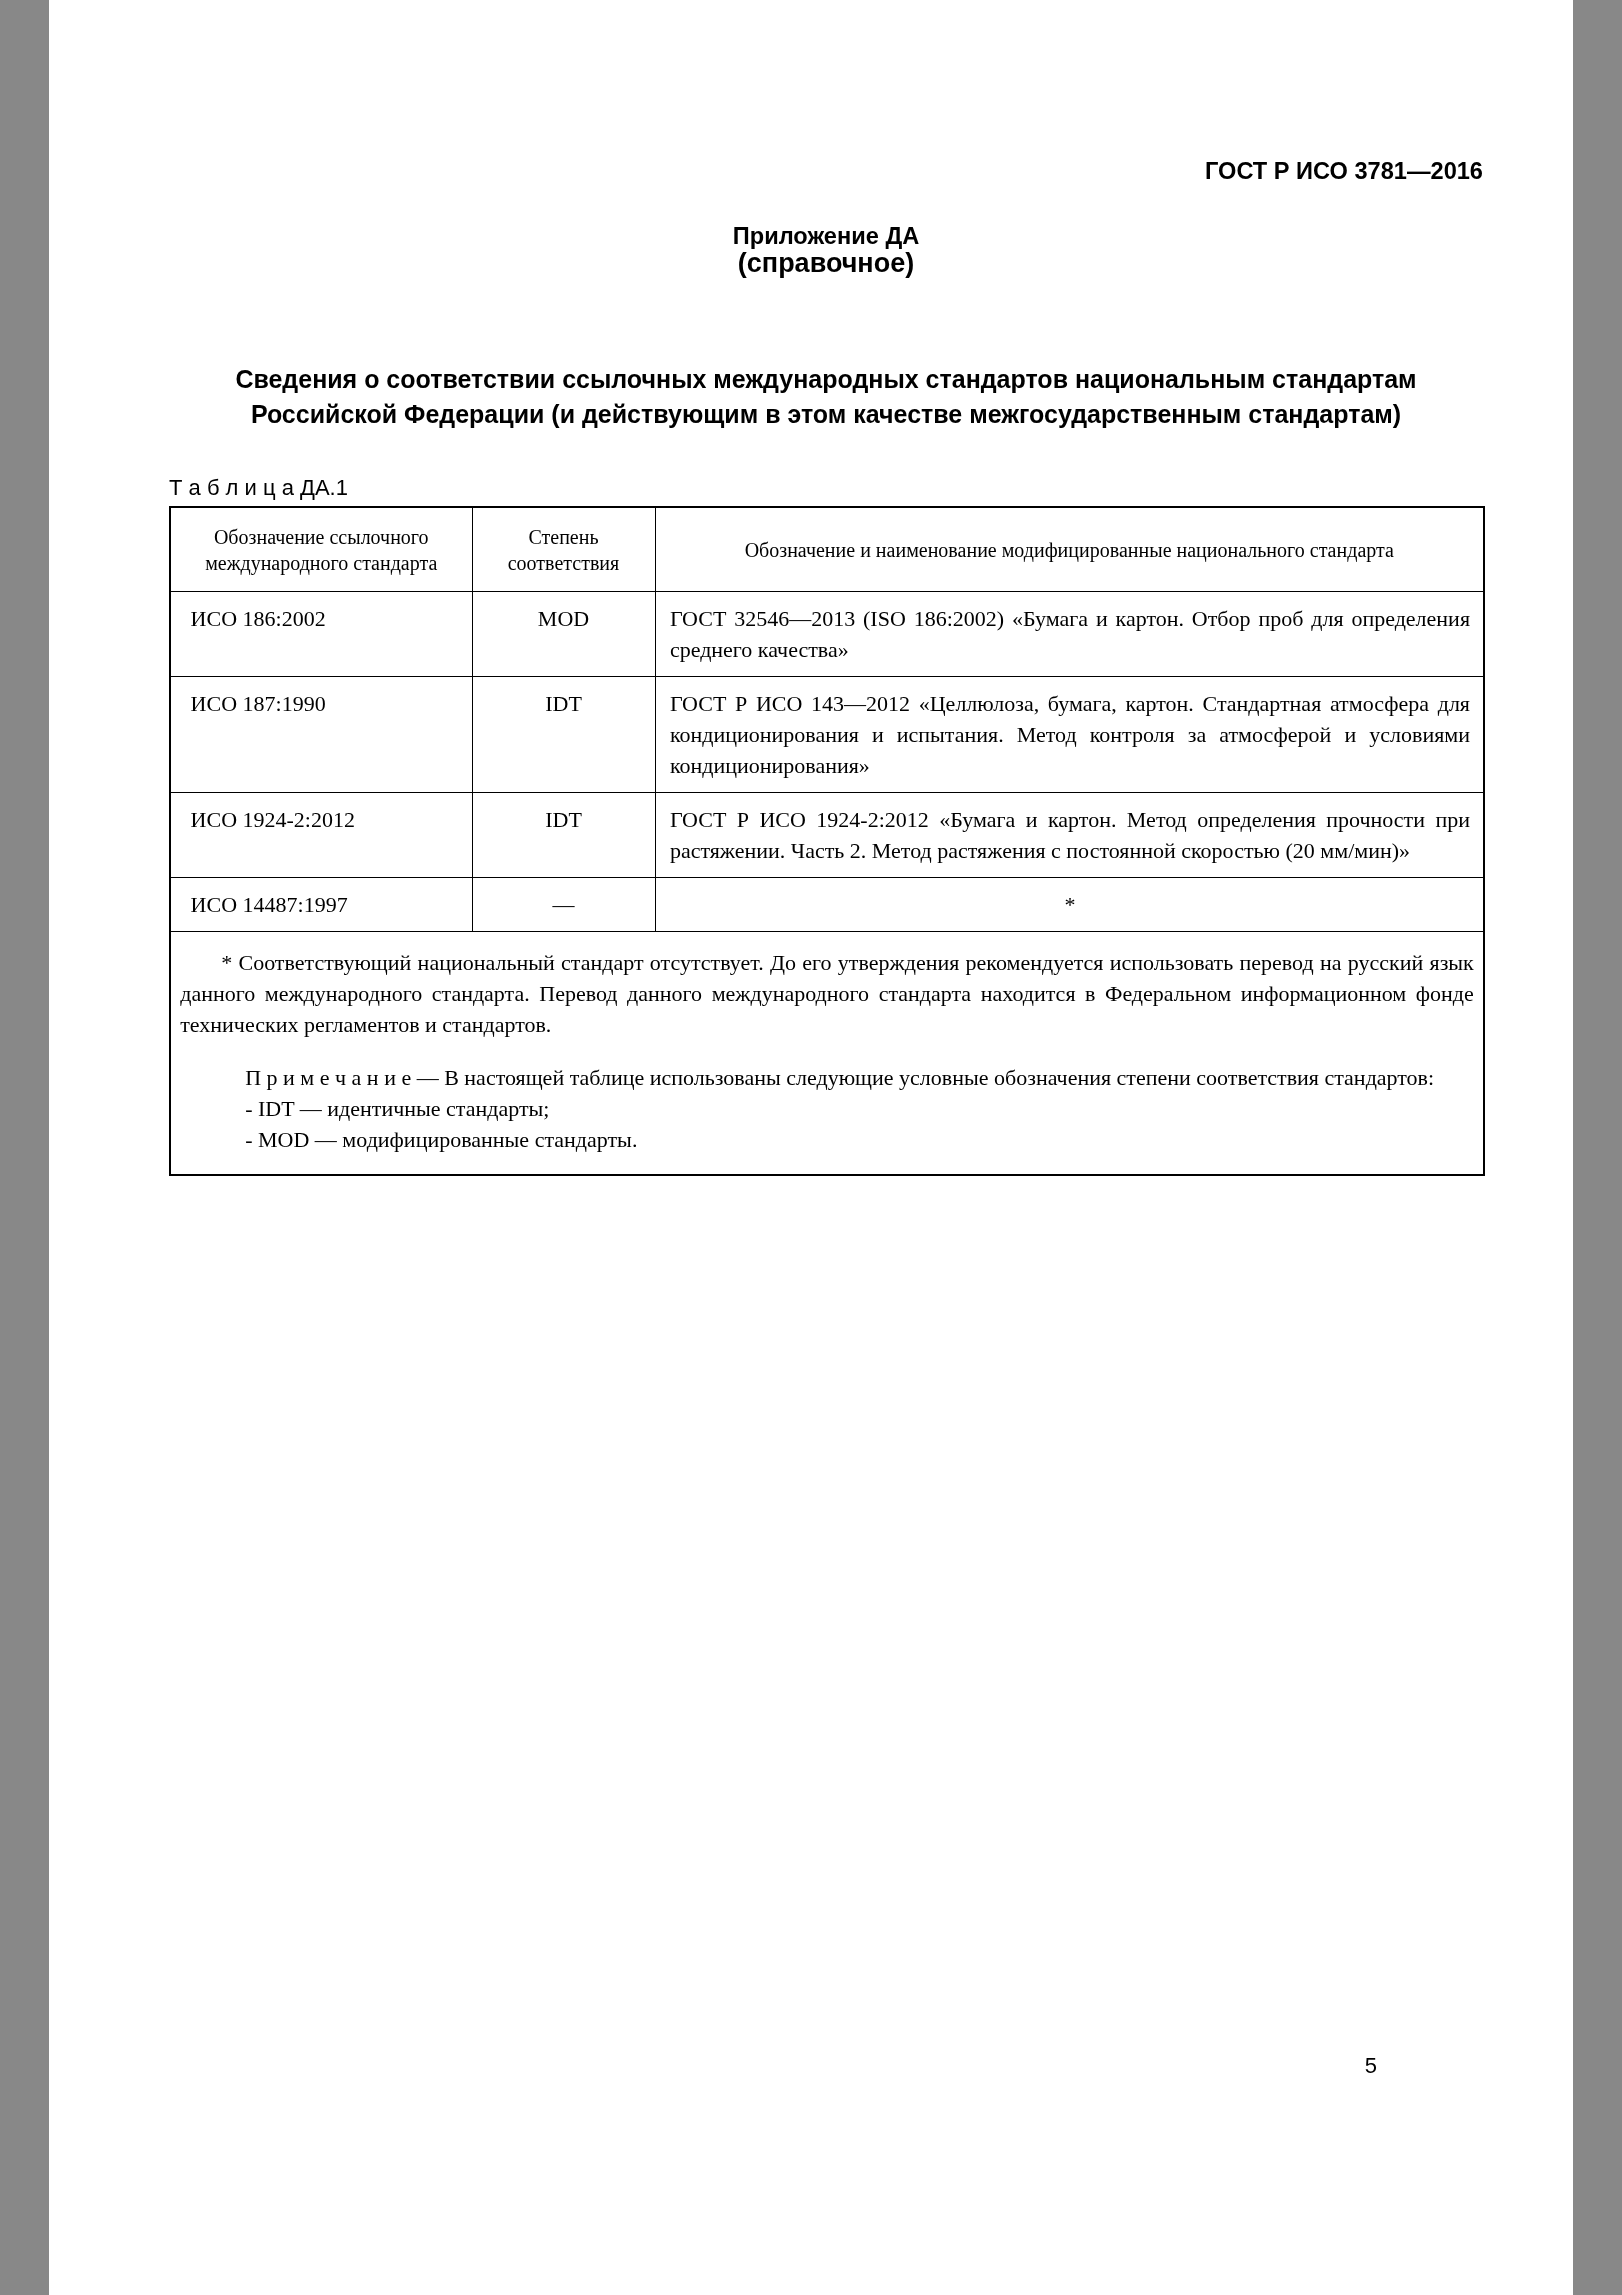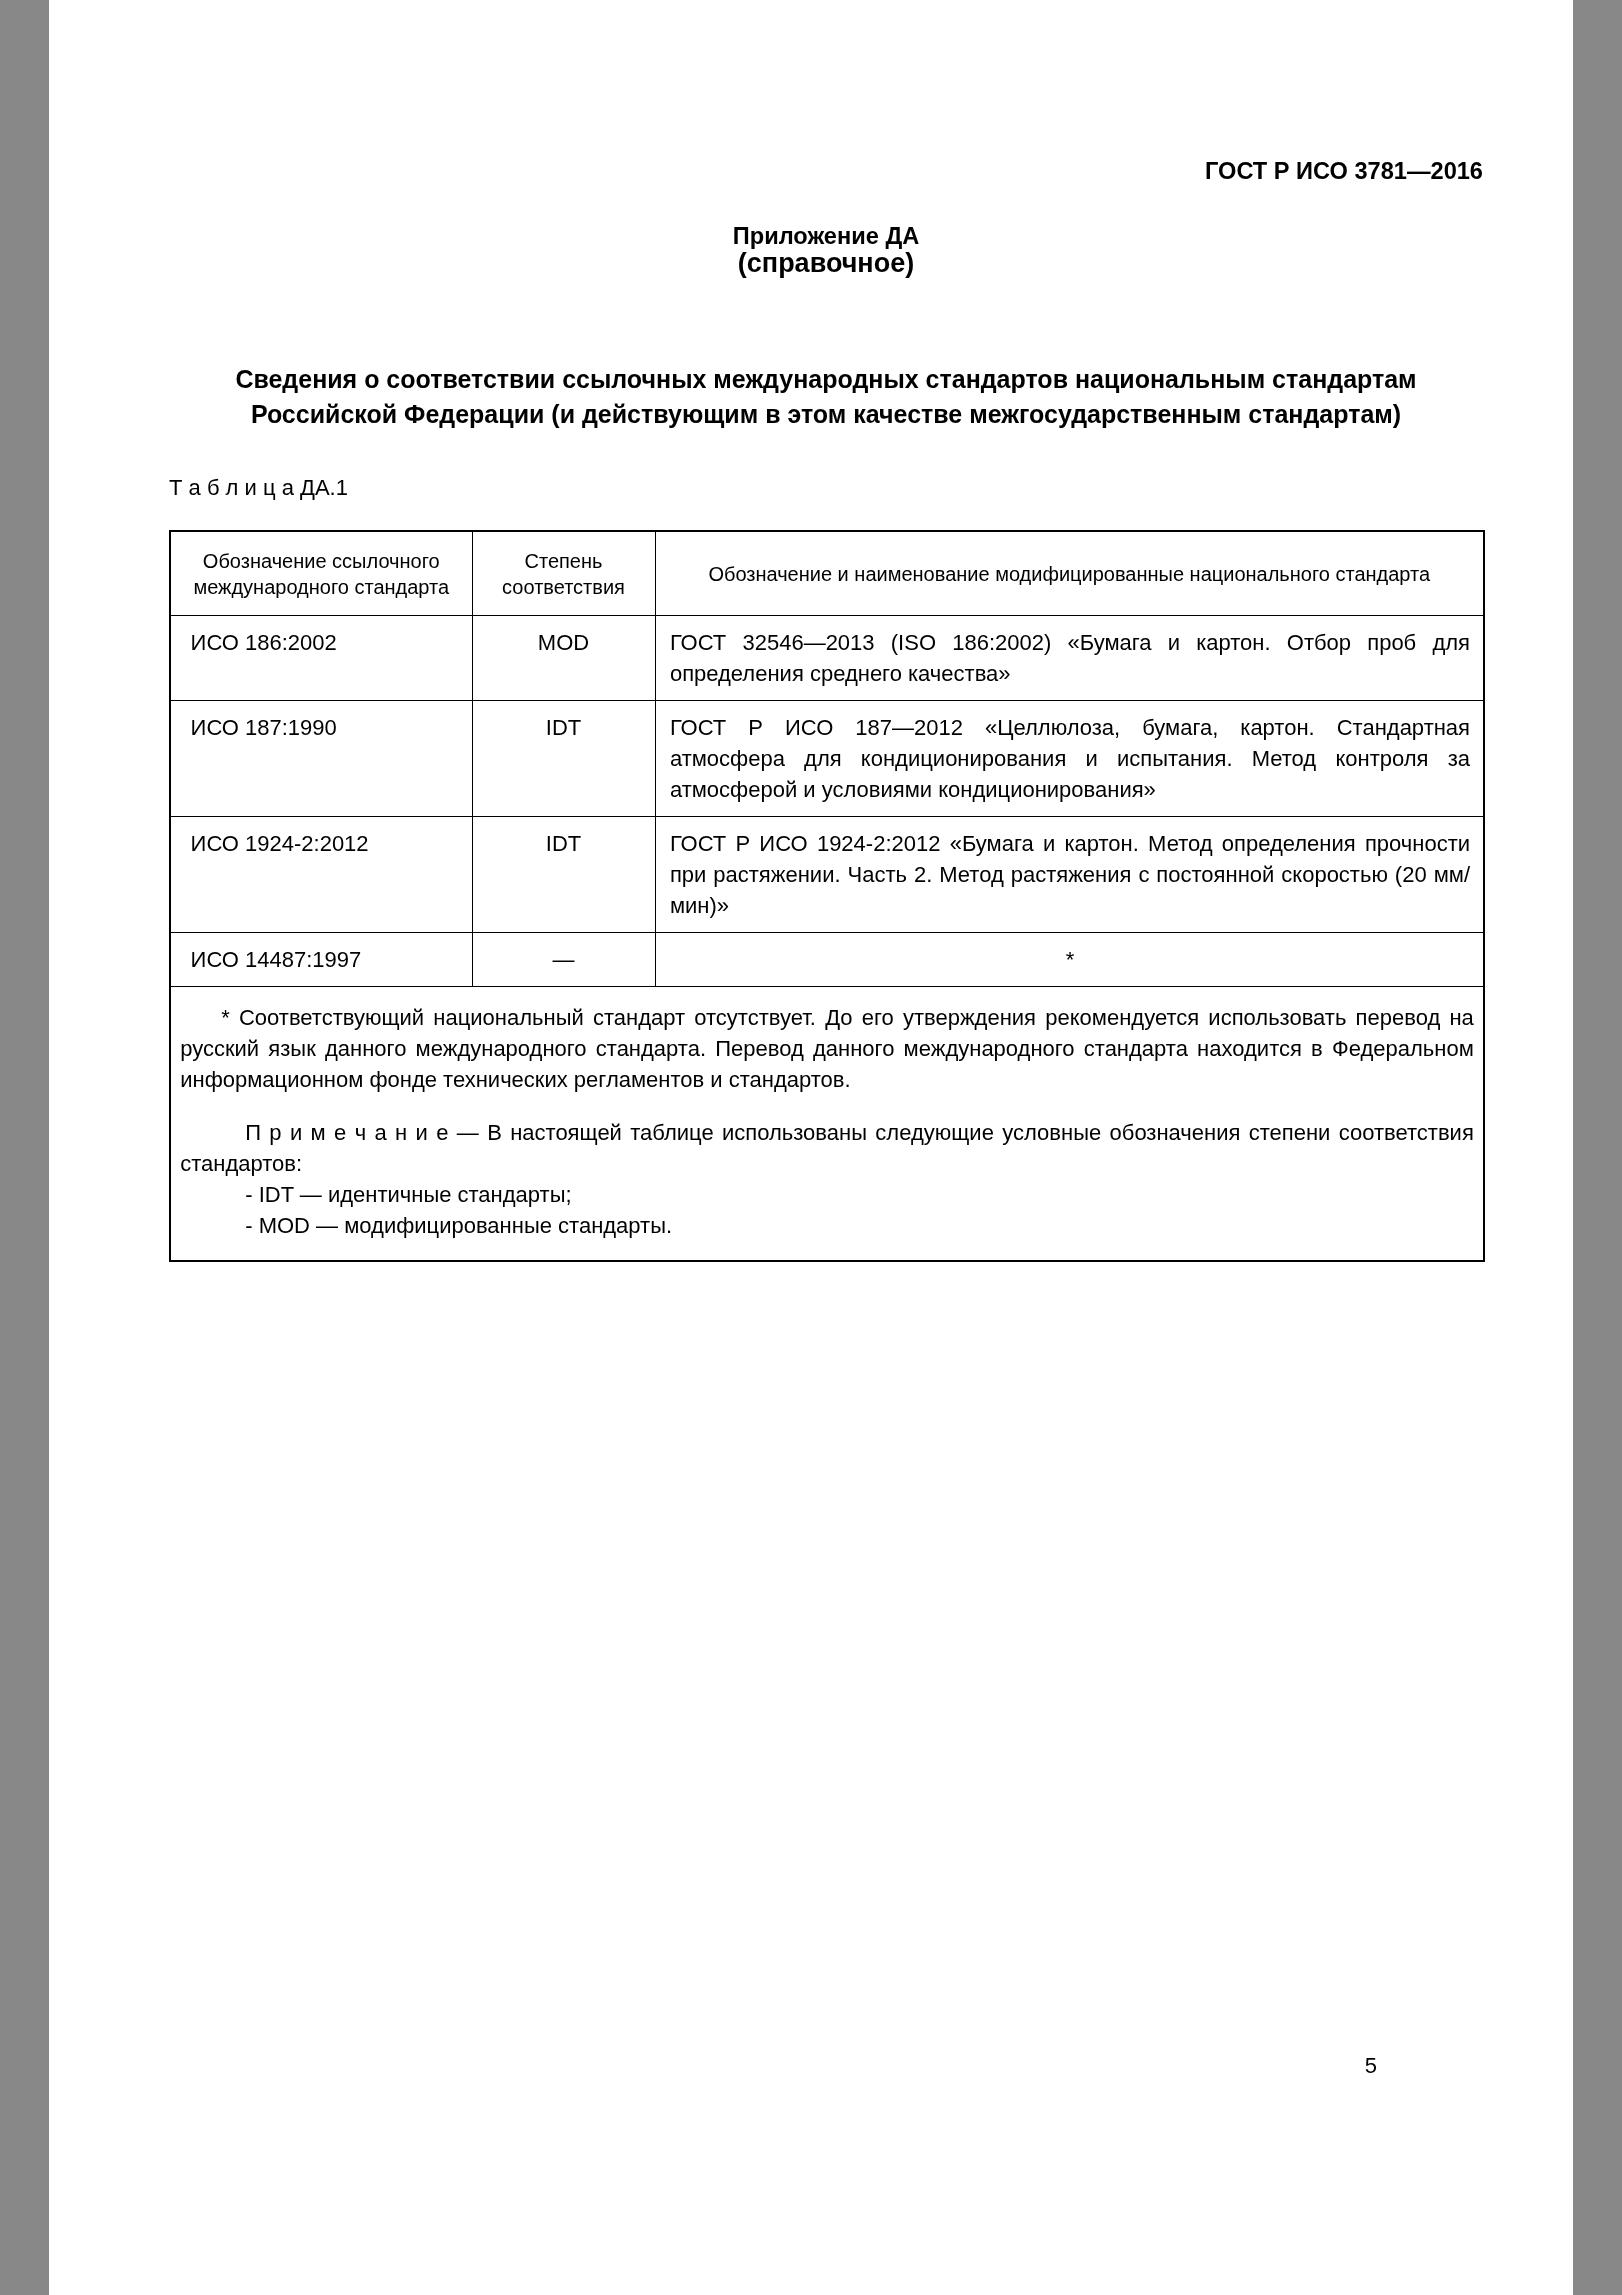--- a/index.html
+++ b/index.html
@@ -46,25 +46,26 @@
     font-size: 25px;
     font-weight: bold;
     line-height: 35px;
   }
   .table-caption {
     margin-top: 42px;
     font-size: 22px;
     line-height: 27.5px;
   }
   table.std-table {
-    margin-top: 29px;
+    margin-top: 5px;
     width: 100%;
     border-collapse: collapse;
     border: 2.6px solid #000;
     table-layout: fixed;
+    font-family: Liberation Serif, serif;
   }
   table.std-table th, table.std-table td {
     border: 1.3px solid #000;
   }
   col.c1 { width: 302px; }
   col.c2 { width: 183px; }
   col.c3 { width: 829px; }
   th {
     font-size: 20px;
     font-weight: normal;
@@ -146,21 +147,21 @@
       </thead>
       <tbody>
         <tr>
           <td class="cell-std">ИСО 186:2002</td>
           <td class="cell-deg">MOD</td>
           <td class="cell-nat">ГОСТ 32546—2013 (ISO 186:2002) «Бумага и картон. Отбор проб для определения среднего качества»</td>
         </tr>
         <tr>
           <td class="cell-std">ИСО 187:1990</td>
           <td class="cell-deg">IDT</td>
-          <td class="cell-nat">ГОСТ Р ИСО 187—2012 «Целлюлоза, бумага, картон. Стандартная атмосфера для кондиционирования и испытания. Метод контроля за атмосферой и условиями кондиционирования»</td>
+          <td class="cell-nat">ГОСТ Р ИСО 143—2012 «Целлюлоза, бумага, картон. Стандартная атмосфера для кондиционирования и испытания. Метод контроля за атмосферой и условиями кондиционирования»</td>
         </tr>
         <tr>
           <td class="cell-std">ИСО 1924-2:2012</td>
           <td class="cell-deg">IDT</td>
           <td class="cell-nat">ГОСТ Р ИСО 1924-2:2012 «Бумага и картон. Метод определения прочности при растяжении. Часть 2. Метод растяжения с постоянной скоростью (20 мм/мин)»</td>
         </tr>
         <tr>
           <td class="cell-std">ИСО 14487:1997</td>
           <td class="cell-deg">—</td>
           <td class="cell-nat cell-center">*</td>

